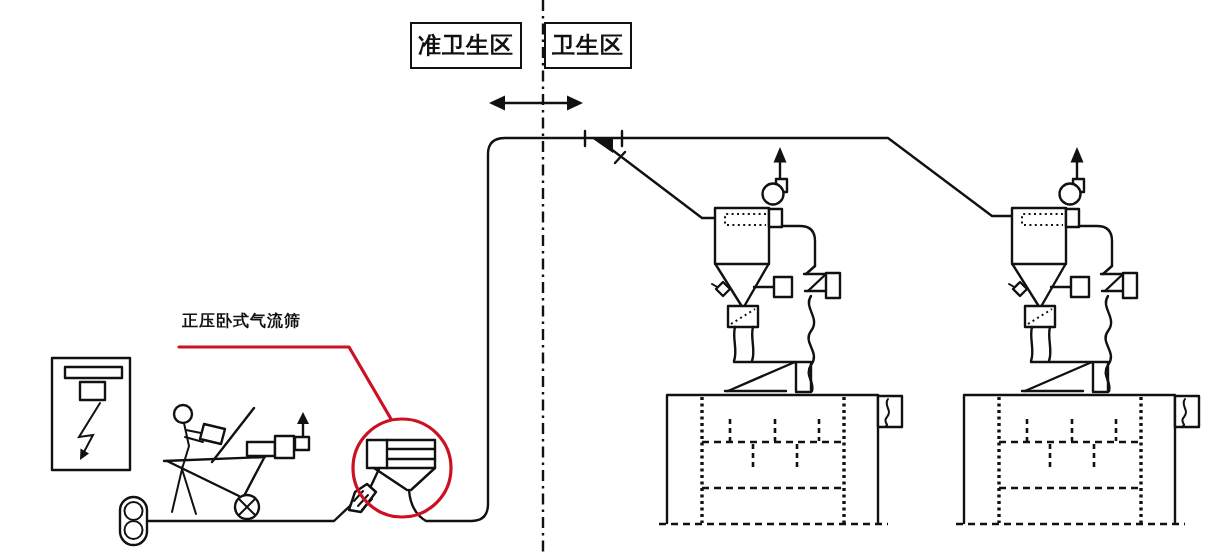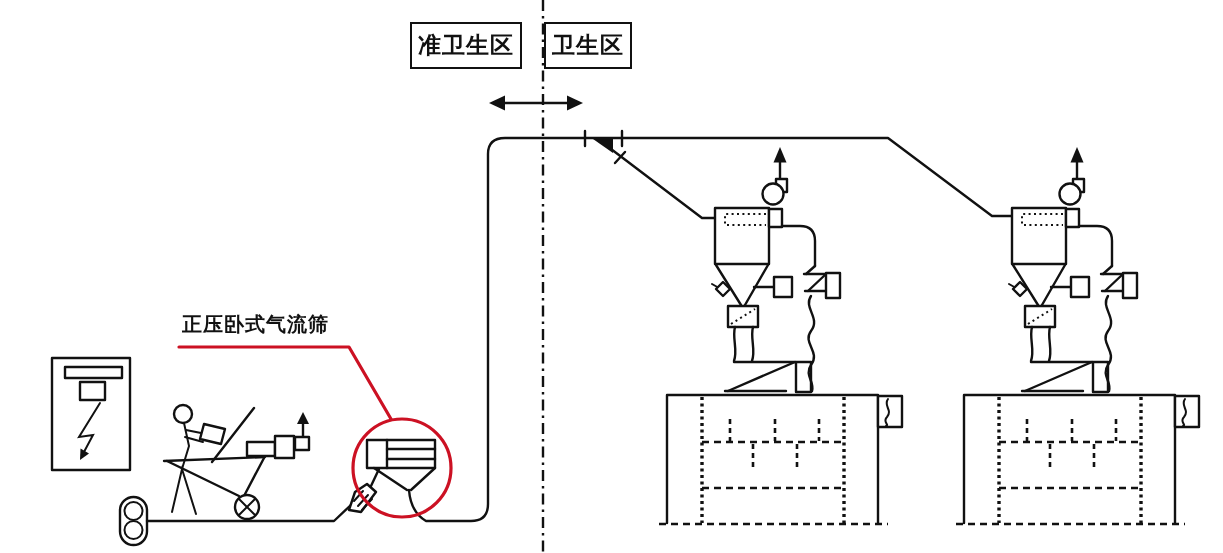--- a/index.html
+++ b/index.html
@@ -21,21 +21,21 @@
   .red-ln{stroke-width:3.2;fill:none;stroke-linecap:round;stroke-linejoin:round;}
   
   .zone-box{
     position:absolute;top:22px;height:43px;border:2.5px solid #111;background:#fff;
     display:flex;align-items:center;justify-content:center;
     font-size:23px;font-weight:bold;letter-spacing:1px;white-space:nowrap;
   }
   .zone-left{left:398px;width:108px;}
   .zone-right{left:532px;width:84px;}
   .sieve-label{
-    position:absolute;left:170px;top:311px;font-size:20px;font-weight:bold;
+    position:absolute;left:170px;top:311px;font-size:16px;font-weight:bold;
     letter-spacing:1px;white-space:nowrap;color:#111;
   }
 </style>
 </head>
 <body>
 
 <div class="stage">
 
 <svg width="1223" height="553" viewBox="0 0 1223 553" xmlns="http://www.w3.org/2000/svg">
 

